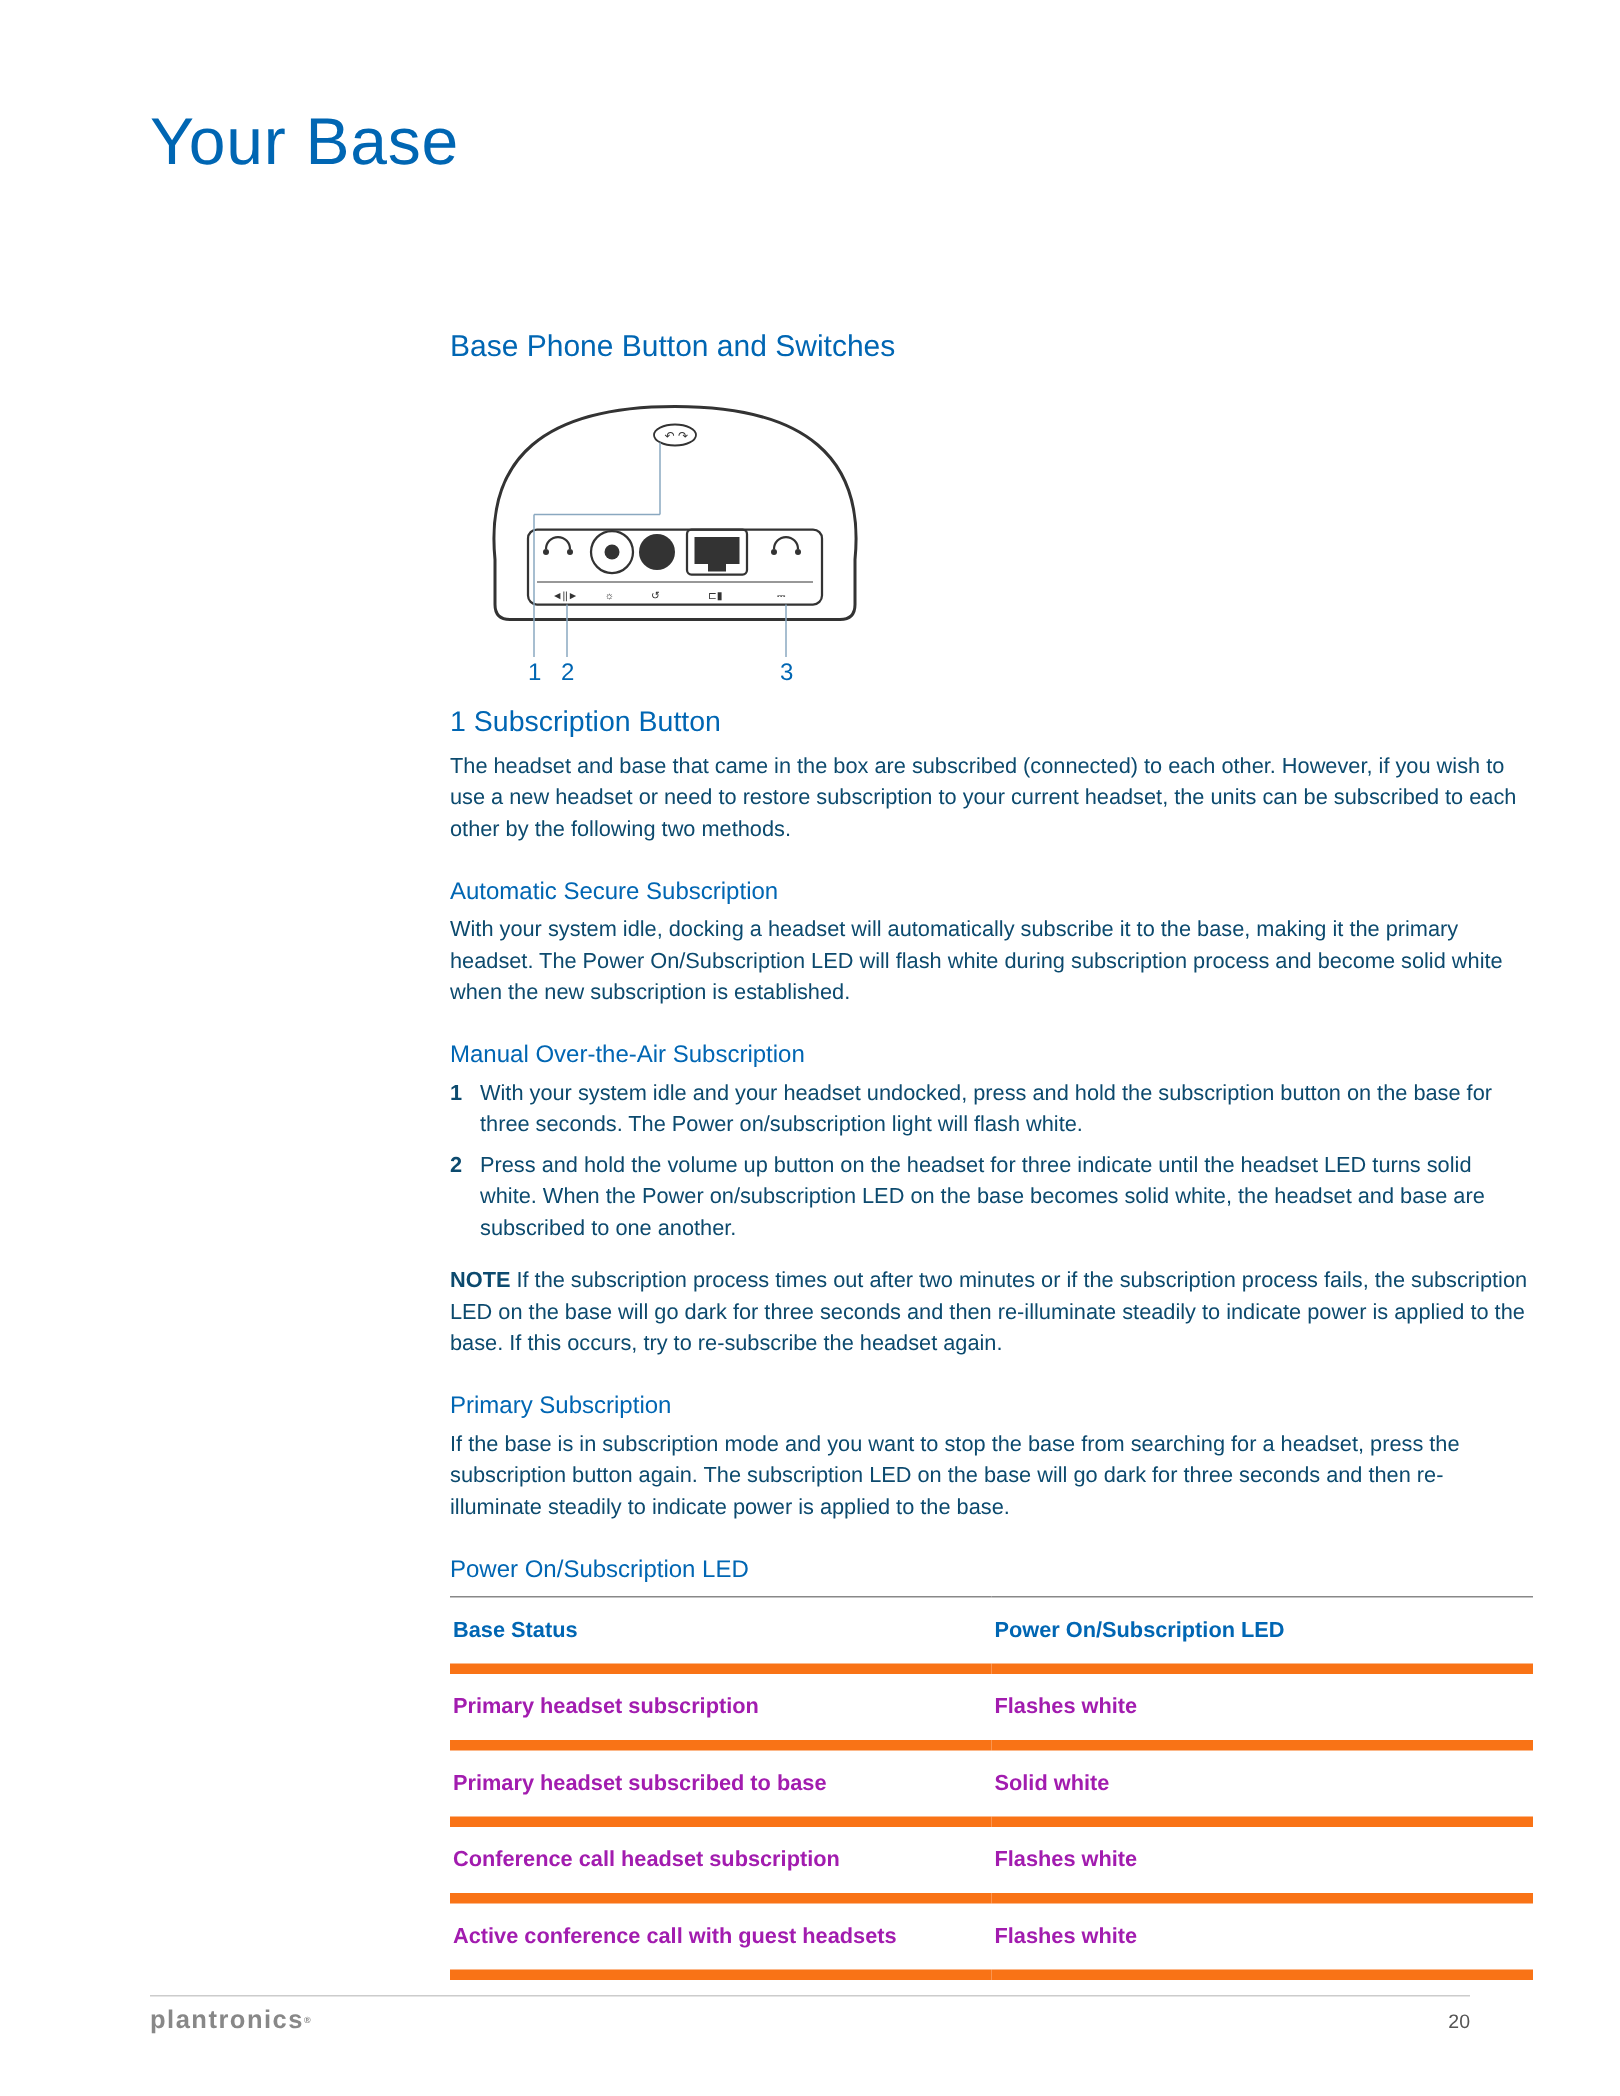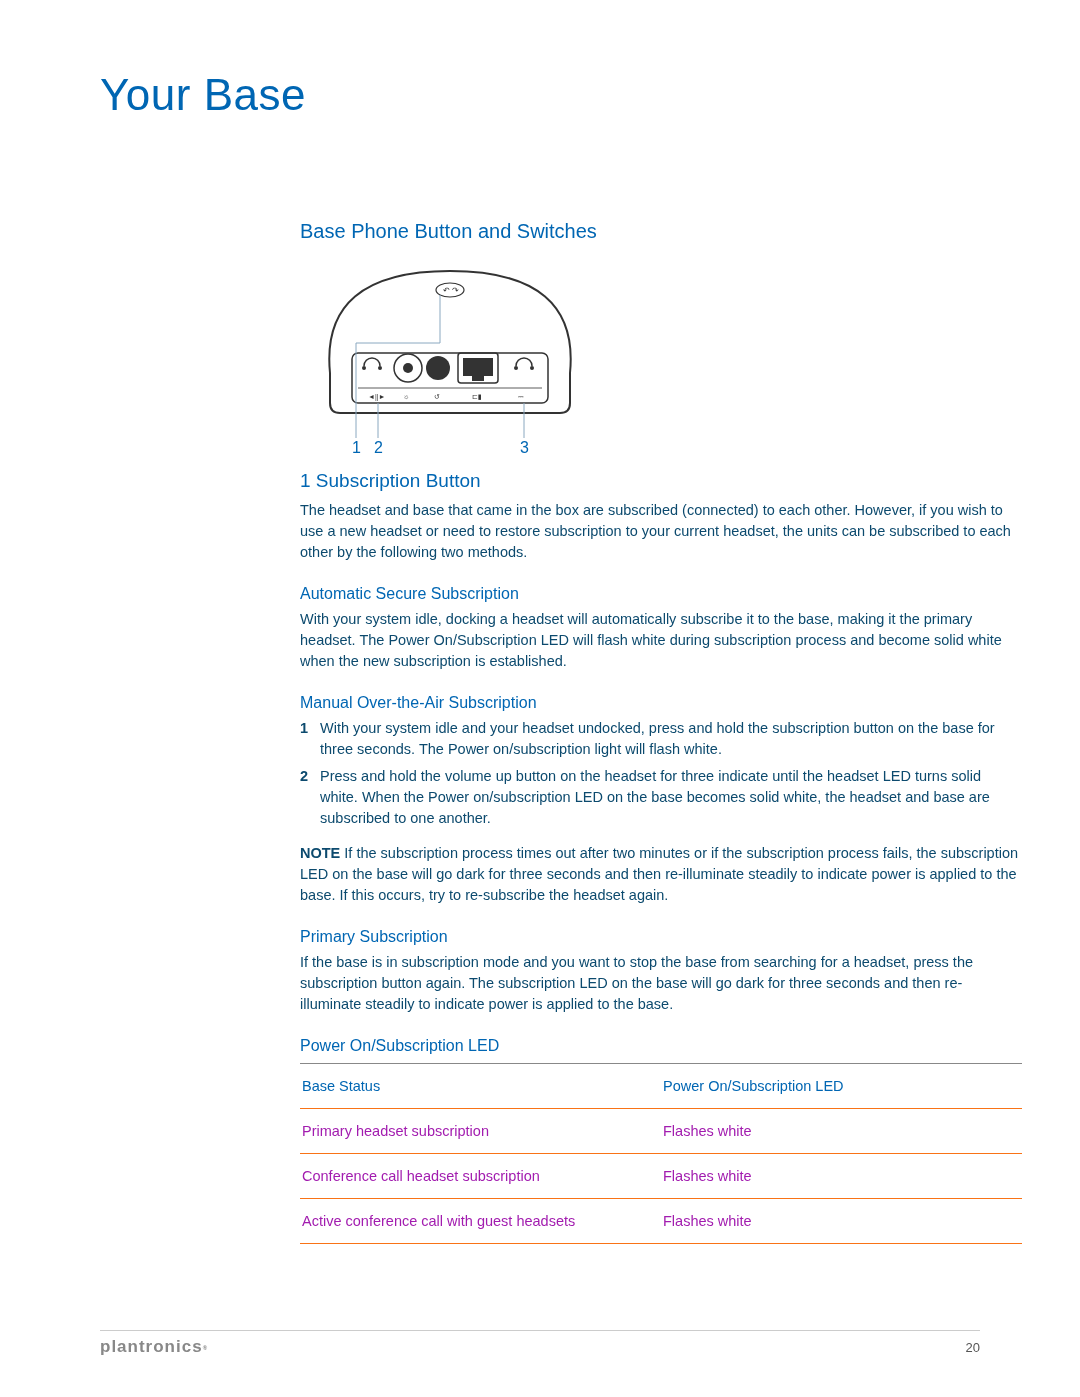--- a/index.html
+++ b/index.html
@@ -68,24 +68,24 @@
     margin-top: 14px;
   }
   .table {
     width: 100%;
     margin-top: 8px;
     border-collapse: collapse;
   }
   .table th, .table td {
     text-align: left;
     font-size: 14.5px;
-    font-weight: 400;
+    font-weight: 700;
     padding: 14px 2px;
     border-top: 1px solid #888;
-    border-bottom: 1px solid #f97316;
+    border-bottom: 7px solid #f97316;
   }
   .table th {
     color: #0066b3;
   }
   .table td {
     color: #a21caf;
   }
   .col1 { width: 50%; }
   .col2 { width: 50%; }
   .diagram-wrap {
@@ -206,20 +206,24 @@
           <th class="col1">Base Status</th>
           <th class="col2">Power On/Subscription LED</th>
         </tr>
       </thead>
       <tbody>
         <tr>
           <td>Primary headset subscription</td>
           <td>Flashes white</td>
         </tr>
         <tr>
+          <td>Primary headset subscribed to base</td>
+          <td>Solid white</td>
+        </tr>
+        <tr>
           <td>Conference call headset subscription</td>
           <td>Flashes white</td>
         </tr>
         <tr>
           <td>Active conference call with guest headsets</td>
           <td>Flashes white</td>
         </tr>
       </tbody>
     </table>
 

